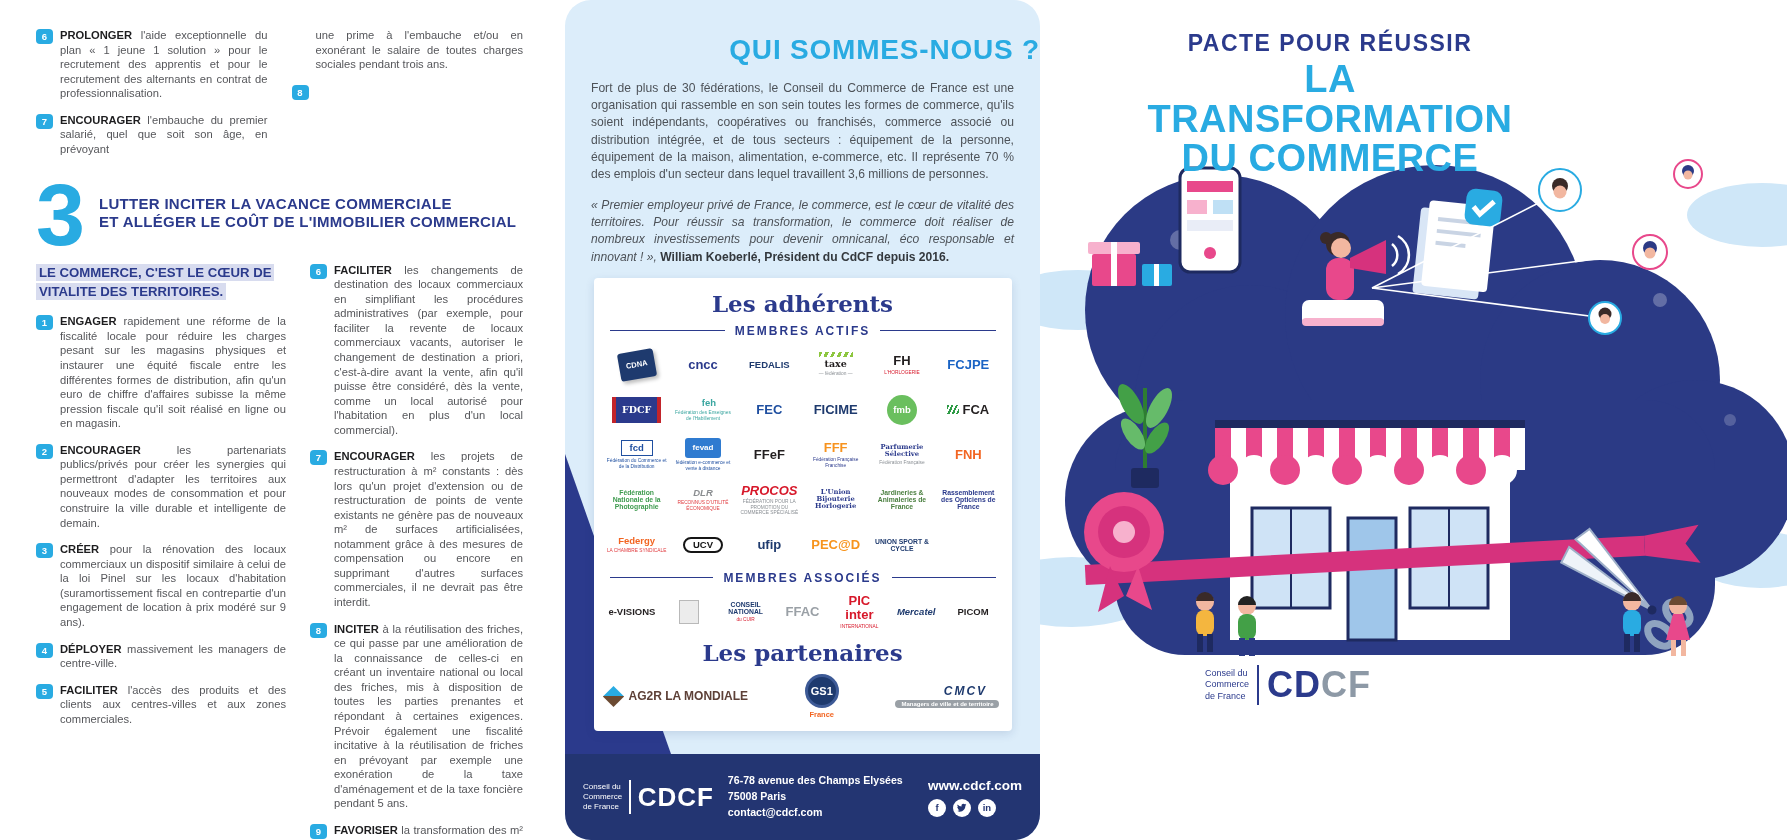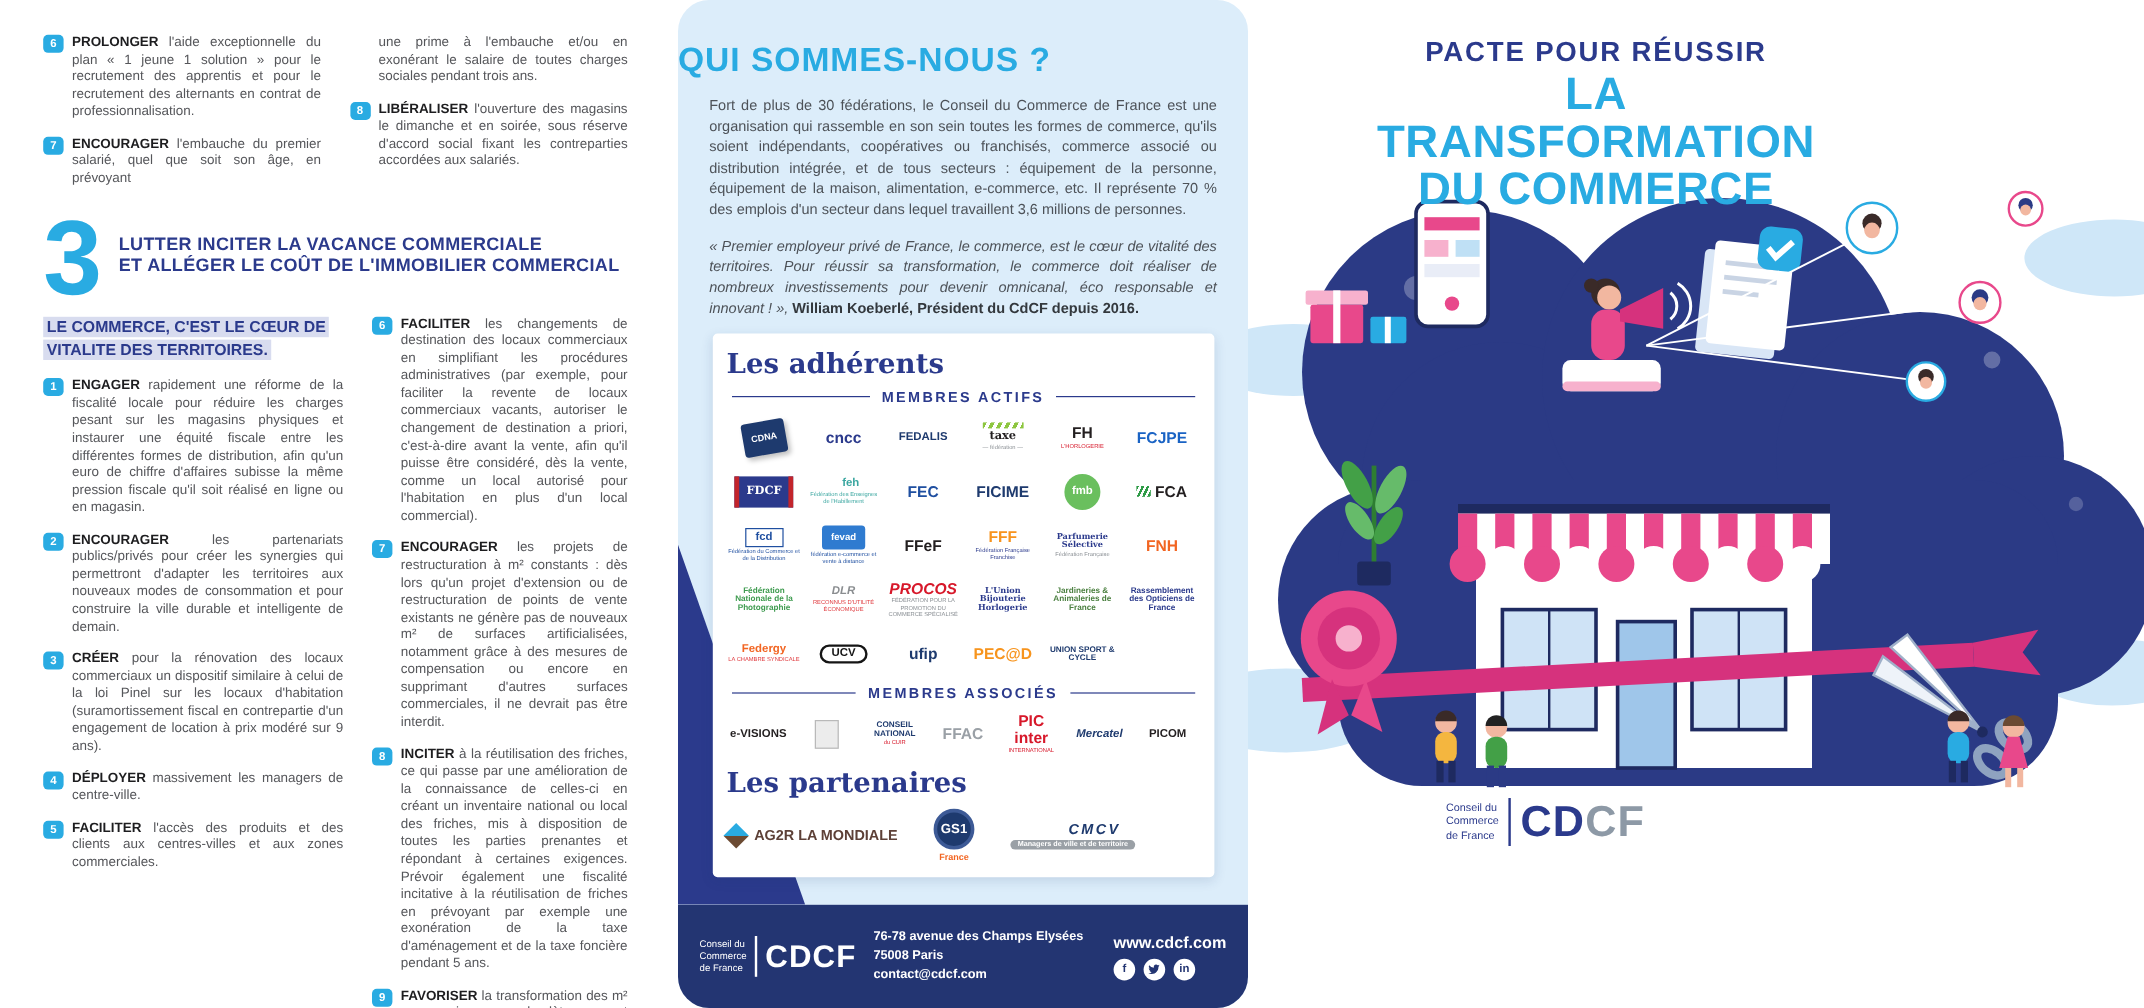--- a/index.html
+++ b/index.html
@@ -17,27 +17,27 @@
 .sec-head{display:flex;align-items:flex-start;gap:14px;margin:10px 0 12px}
 .num3{font-size:88px;font-weight:800;color:#29abe2;line-height:.82}
 .sec-titles{margin-top:16px}
 .sec-titles div{font-size:15px;font-weight:800;color:#2b3a8c;letter-spacing:.3px;line-height:1.25}
 .hl-wrap{margin-bottom:12px;width:250px}
 .hl{display:inline;background:#d8dcef;color:#2b3a8c;font-weight:800;font-size:13.2px;line-height:1.5;padding:1px 3px;-webkit-box-decoration-break:clone;box-decoration-break:clone}
 .intro{font-size:12.8px;font-weight:700;color:#1d1d1f;line-height:1.3;margin-bottom:14px}
 
 
 .mp{position:absolute;left:565px;top:0;width:475px;height:840px;background:#dcedfa;border-radius:26px;overflow:hidden}
-.mp-title{margin-top:34px;text-align:left;color:#29abe2;font-size:28px;font-weight:800;letter-spacing:.8px}
+.mp-title{margin-top:34px;text-align:right;color:#29abe2;font-size:28px;font-weight:800;letter-spacing:.8px}
 .mp-p{margin:14px 26px 0;font-size:12.1px;line-height:1.42;color:#4d5258;text-align:justify}
 .mp-quote{font-style:italic}
 .mp-quote b{font-style:normal;color:#33383d}
 .wedge{position:absolute;left:0;bottom:86px;width:106px;height:300px;background:#2b3a8c;clip-path:polygon(0 0,0 100%,100% 100%);z-index:1}
 .box{position:relative;z-index:2;margin:12px auto 0;width:418px;background:#fff;border-radius:4px;padding:12px 12px 8px;box-shadow:0 3px 10px rgba(30,58,110,.14)}
-.serif-title{font-family:"DejaVu Serif",serif;font-weight:700;color:#2b3a8c;font-size:23px}
+.serif-title{font-family:"DejaVu Serif",serif;font-weight:700;color:#2b3a8c;text-align:center;font-size:23px}
 .divider{display:flex;align-items:center;gap:10px;margin:7px 4px 2px}
 .divider::before,.divider::after{content:"";flex:1;height:1.5px;background:#2b3a8c}
 .divider span{color:#2b3a8c;font-size:12px;letter-spacing:2px;font-weight:600}
 .lgrid{display:grid;grid-template-columns:repeat(6,1fr);row-gap:7px;column-gap:4px;margin-top:8px}
 .agrid{display:grid;grid-template-columns:repeat(7,1fr);column-gap:4px;margin-top:8px;align-items:center}
 .lg{display:flex;flex-direction:column;align-items:center;justify-content:center;text-align:center;min-height:38px}
 .lg .nm{font-weight:800;font-size:9.5px;line-height:1.05}
 .lg .sb{font-size:4.8px;color:#8a8f94;margin-top:2px;line-height:1.15;max-width:60px}
 .lg-big .nm{font-size:13px}
 .lg-small .nm{font-size:6.8px;max-width:62px}
@@ -45,21 +45,21 @@
 .lg-ital .nm{font-style:italic}
 .lg-cdna .nm{background:#1e3a6e;transform:rotate(-10deg);padding:10px 7px;border-radius:3px;font-size:7.5px;box-shadow:2px 3px 4px rgba(0,0,0,.25)}
 .lg-fdcf .nm{background:#2b3a8c;border-left:4px solid #c2242b;border-right:4px solid #c2242b;padding:8px 6px;font-family:"DejaVu Serif",serif}
 .lg-fecp .nm::before{content:"";display:block;height:5px;margin:0 auto 2px;width:34px;background:repeating-linear-gradient(115deg,#8dc63f 0 3px,#fff 3px 6px)}
 .lg-fca .nm::before{content:"";display:inline-block;width:12px;height:9px;margin-right:3px;background:repeating-linear-gradient(115deg,#2e9b46 0 2px,#fff 2px 4px)}
 .lg-fmb .nm{background:#6abf5e;border-radius:50%;width:30px;height:30px;display:flex;align-items:center;justify-content:center}
 .lg-fcd .nm{border:1.5px solid #1f4fa0;padding:2px 8px}
 .lg-fevad .nm{background:#2f7bd0;padding:6px 8px;border-radius:3px;font-size:8px}
 .lg-ucv .nm{border:2px solid #151515;border-radius:12px;padding:1px 8px}
 .lg-emblem .nm{width:20px;height:24px;background:#ececec;border:1px solid #b9b9b9}
-.prow{display:flex;align-items:center;justify-content:flex-start;gap:30px;margin-top:8px;padding-bottom:4px}
+.prow{display:flex;align-items:center;justify-content:space-between;gap:30px;margin-top:8px;padding-bottom:4px}
 .pt{display:flex;align-items:center;gap:8px}
 .pt .nm{font-weight:800;font-size:12px}
 .pt .sb{font-size:7.5px;font-weight:700}
 .diam{width:15px;height:15px;transform:rotate(45deg);background:linear-gradient(135deg,#29abe2 50%,#6b4a32 50%)}
 .pt-gs1{flex-direction:column;gap:2px}
 .pt-gs1 .nm{background:#1e3a6e;width:34px;height:34px;border-radius:50%;display:flex;align-items:center;justify-content:center;font-size:11px;border:3px solid #3d5a96}
 .pt-cmcv{flex-direction:column;gap:2px}
 .pt-cmcv .nm{font-style:italic;letter-spacing:2px}
 .pt-cmcv .sb{font-size:6px;background:#9aa0a6;color:#fff;padding:1px 6px;border-radius:7px}
 .mfoot{position:absolute;left:0;bottom:0;width:100%;height:86px;background:#233572;display:flex;align-items:center;padding:0 18px;gap:14px;z-index:3}
@@ -98,21 +98,20 @@
         </div>
       <div class="item">
           <span class="badge">7</span>
           <p><b>ENCOURAGER</b> <span>l'embauche du premier salarié, quel que soit son âge, en prévoyant</span></p>
         </div>
     </div>
     <div>
       <p class="cont">une prime à l'embauche et/ou en exonérant le salaire de toutes charges sociales pendant trois ans.</p>
       <div class="item">
           <span class="badge">8</span>
-          <p><b>LIBÉRALISER</b> <span>l'ouverture des magasins le dimanche et en soirée, sous réserve d'accord social fixant les contreparties accordées aux salariés.</span></p>
         </div>
     </div>
   </div>
 
   <div class="sec-head">
     <div class="num3">3</div>
     <div class="sec-titles">
       <div>LUTTER INCITER LA VACANCE COMMERCIALE</div>
       <div>ET ALLÉGER LE COÛT DE L'IMMOBILIER COMMERCIAL</div>
     </div>

